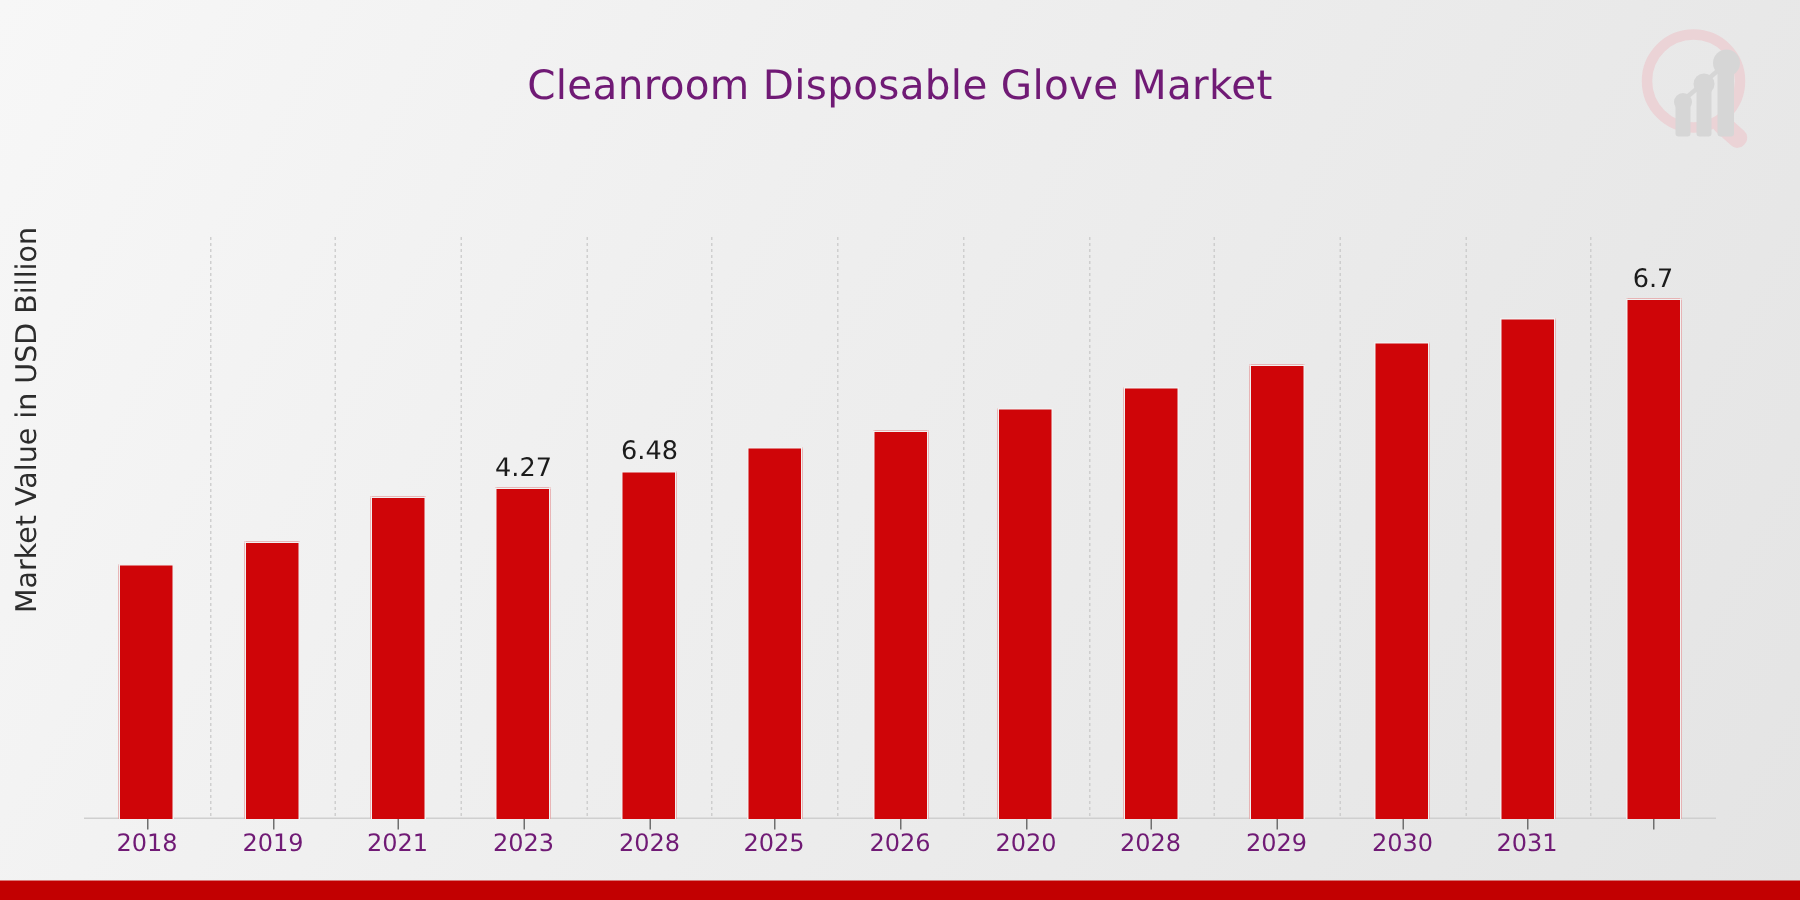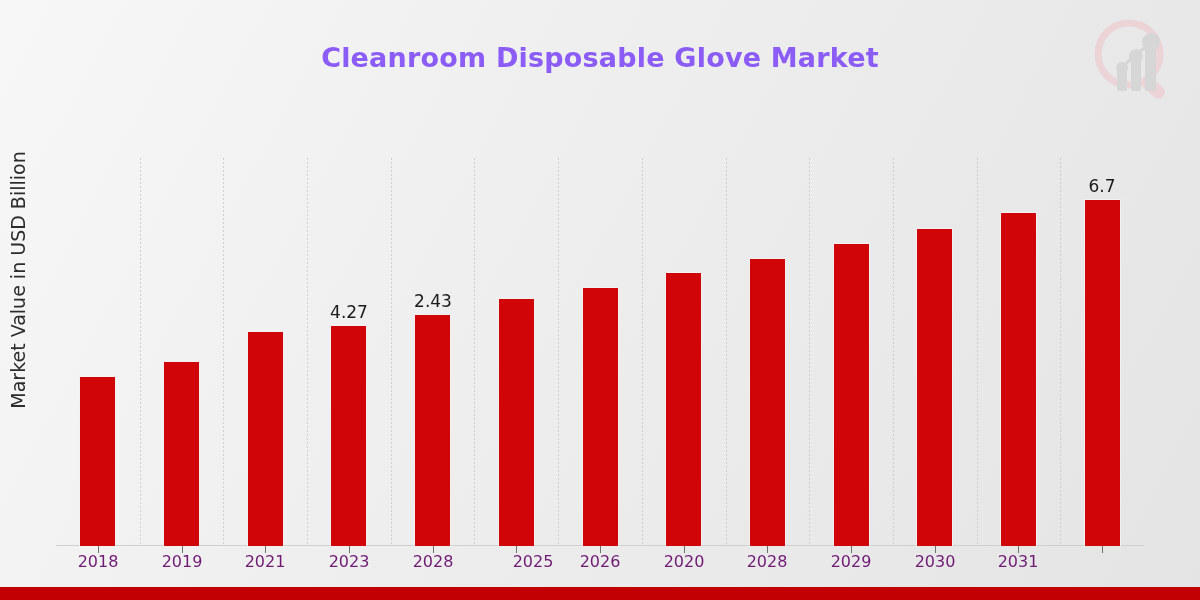--- a/index.html
+++ b/index.html
@@ -9,21 +9,21 @@
     font-family: "DejaVu Sans", sans-serif;
     background: linear-gradient(118deg, #f7f7f7 0%, #efefef 38%, #e9e9e9 72%, #e4e4e4 100%);
     position: relative;
   }
   #chart-root { position:absolute; inset:0; }
 
   
   .chart-title {
     position:absolute; left:0; top:42px; width:1200px;
     text-align:center;
-    font-size:27px; font-weight:700; color:#8b5cf6;
+    font-size:27px; font-weight:400; color:#701a75;
     letter-spacing:0.2px;
   }
 
   
   .logo { position:absolute; right:18px; top:12px; width:96px; height:96px; opacity:1; }
 
   
   .ylabel-wrap {
     position:absolute; left:-4px; top:0; width:44px; height:560px;
     display:flex; align-items:center; justify-content:center;
@@ -120,21 +120,21 @@
         <div class="gridline" style="left: 1004px;"></div>
       </div>
     <div class="baseline"></div>
     <div class="bars" id="bars">
         <div class="bar" title="2018: 3.28" style="left: 23px; width: 37px; height: 170px; background: rgb(207, 5, 8);"></div>
         <div class="bar" title="2019: 3.57" style="left: 107px; width: 37px; height: 185px; background: rgb(207, 5, 8);"></div>
         <div class="bar" title="2022: 4.15" style="left: 191px; width: 37px; height: 215px; background: rgb(207, 5, 8);"></div>
         <div class="bar" title="2023: 4.27" style="left: 274px; width: 37px; height: 221px; background: rgb(207, 5, 8);"></div>
         <div class="bar-label" style="left: 253px; width: 80px; bottom: 224px;">4.27</div>
         <div class="bar" title="2024: 4.49" style="left: 358px; width: 37px; height: 232px; background: rgb(207, 5, 8);"></div>
-        <div class="bar-label" style="left: 337px; width: 80px; bottom: 235px;">2.43</div>
+        <div class="bar-label" style="left: 337px; width: 80px; bottom: 235px;">6.48</div>
         <div class="bar" title="2025: 4.8" style="left: 442px; width: 37px; height: 248px; background: rgb(207, 5, 8);"></div>
         <div class="bar" title="2026: 5" style="left: 526px; width: 37px; height: 259px; background: rgb(207, 5, 8);"></div>
         <div class="bar" title="2027: 5.3" style="left: 609px; width: 37px; height: 274px; background: rgb(207, 5, 8);"></div>
         <div class="bar" title="2028: 5.56" style="left: 693px; width: 37px; height: 288px; background: rgb(207, 5, 8);"></div>
         <div class="bar" title="2029: 5.85" style="left: 777px; width: 37px; height: 303px; background: rgb(207, 5, 8);"></div>
         <div class="bar" title="2030: 6.14" style="left: 860px; width: 37px; height: 318px; background: rgb(207, 5, 8);"></div>
         <div class="bar" title="2031: 6.46" style="left: 944px; width: 37px; height: 334px; background: rgb(207, 5, 8);"></div>
         <div class="bar" title="2032: 6.7" style="left: 1028px; width: 37px; height: 347px; background: rgb(207, 5, 8);"></div>
         <div class="bar-label" style="left: 1006px; width: 80px; bottom: 350px;">6.7</div>
       </div>
@@ -143,21 +143,21 @@
         <div class="xtick-label" style="left: 2px; width: 80px;">2018</div>
         <div class="tick" style="left: 126px;"></div>
         <div class="xtick-label" style="left: 86px; width: 80px;">2019</div>
         <div class="tick" style="left: 209px;"></div>
         <div class="xtick-label" style="left: 169px; width: 80px;">2021</div>
         <div class="tick" style="left: 293px;"></div>
         <div class="xtick-label" style="left: 253px; width: 80px;">2023</div>
         <div class="tick" style="left: 377px;"></div>
         <div class="xtick-label" style="left: 337px; width: 80px;">2028</div>
         <div class="tick" style="left: 460px;"></div>
-        <div class="xtick-label" style="left: 437px; width: 80px;">2025</div>
+        <div class="xtick-label" style="left: 420px; width: 80px;">2025</div>
         <div class="tick" style="left: 544px;"></div>
         <div class="xtick-label" style="left: 504px; width: 80px;">2026</div>
         <div class="tick" style="left: 628px;"></div>
         <div class="xtick-label" style="left: 588px; width: 80px;">2020</div>
         <div class="tick" style="left: 711px;"></div>
         <div class="xtick-label" style="left: 671px; width: 80px;">2028</div>
         <div class="tick" style="left: 795px;"></div>
         <div class="xtick-label" style="left: 755px; width: 80px;">2029</div>
         <div class="tick" style="left: 879px;"></div>
         <div class="xtick-label" style="left: 839px; width: 80px;">2030</div>

